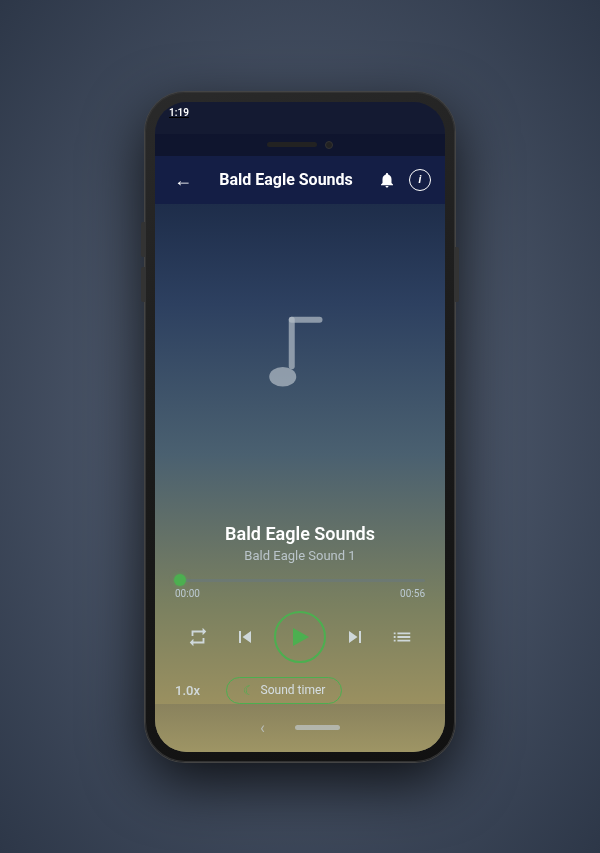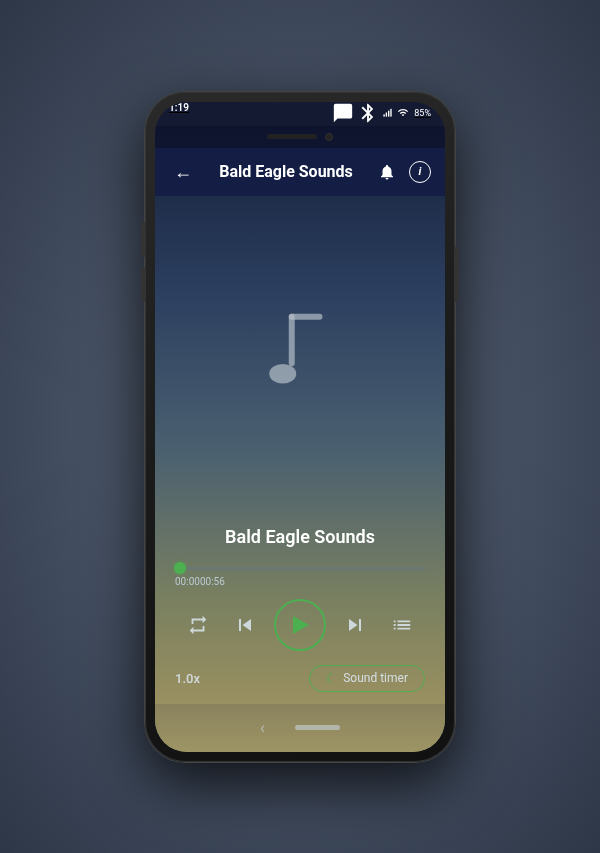--- a/index.html
+++ b/index.html
@@ -64,23 +64,23 @@
       background: linear-gradient(180deg, #1a2035 0%, #2d3a50 30%, #4a5a6a 60%, #8a8a6a 100%);
       display: flex;
       flex-direction: column;
     }
 
     
     .status-bar {
       height: 24px;
       background: rgba(20, 25, 50, 0.9);
       display: flex;
-      align-items: flex-start;
+      align-items: flex-end;
       justify-content: space-between;
-      padding: 0 14px;
+      padding: 16px 14px;
       flex-shrink: 0;
       text-decoration: underline;
     }
     .status-time {
       color: #fff;
       font-size: 10px;
       font-weight: 600;
     }
     .status-icons {
       display: flex;
@@ -235,22 +235,24 @@
       background: #4CAF50;
       border-radius: 50%;
       position: absolute;
       top: 50%;
       left: 2%;
       transform: translate(-50%, -50%);
       box-shadow: 0 0 4px rgba(76,175,80,0.6);
     }
     .progress-times {
       display: flex;
+      justify-content: space-between;
       color: rgba(200, 215, 230, 0.85);
       font-size: 10px;
+      gap: 35px;
     }
 
     
     .controls-row {
       display: flex;
       align-items: center;
       justify-content: space-around;
       width: 100%;
       margin-bottom: 14px;
     }
@@ -282,22 +284,20 @@
       border-width: 9px 0 9px 16px;
       border-color: transparent transparent transparent #4CAF50;
       margin-left: 3px;
     }
 
     
     .bottom-controls {
       width: 100%;
       display: flex;
       align-items: center;
-      justify-content: space-between;
-      margin-bottom: 12px;
       gap: 26px;
     }
     .speed-label {
       color: rgba(220, 230, 240, 0.85);
       font-size: 13px;
       font-weight: 500;
     }
     .sleep-timer-btn {
       border: 1.5px solid #4CAF50;
       border-radius: 20px;
@@ -349,43 +349,20 @@
 
 <div class="phone-outer">
   <div class="btn-left-vol"></div>
   <div class="btn-left-vol2"></div>
   <div class="btn-right"></div>
 
   <div class="phone-screen">
 
     <div class="status-bar">
       <span class="status-time">1:19</span>
-      <div class="status-icons">
-
-        <svg class="icon-svg" viewBox="0 0 24 24" fill="white" width="11" height="11">
-            <path d="M20 2H4c-1.1 0-2 .9-2 2v18l4-4h14c1.1 0 2-.9 2-2V4c0-1.1-.9-2-2-2z"></path>
-          </svg>
-
-        <svg class="icon-svg" viewBox="0 0 24 24" fill="white" width="10" height="11">
-            <path d="M17.71 7.71L12 2h-1v7.59L6.41 5 5 6.41 10.59 12 5 17.59 6.41 19 11 14.41V22h1l5.71-5.71-4.3-4.29 4.3-4.29zM13 5.83l1.88 1.88L13 9.59V5.83zm1.88 10.46L13 18.17v-3.76l1.88 1.88z"></path>
-          </svg>
-
-        <svg viewBox="0 0 24 24" fill="white" width="12" height="11">
-            <rect x="2" y="16" width="3" height="5"></rect>
-            <rect x="7" y="12" width="3" height="9"></rect>
-            <rect x="12" y="8" width="3" height="13"></rect>
-            <rect x="17" y="4" width="3" height="17"></rect>
-          </svg>
-
-        <svg viewBox="0 0 24 24" fill="white" width="12" height="11">
-            <path d="M1 9l2 2c4.97-4.97 13.03-4.97 18 0l2-2C16.93 2.93 7.08 2.93 1 9zm8 8l3 3 3-3c-1.65-1.66-4.34-1.66-6 0zm-4-4l2 2c2.76-2.76 7.24-2.76 10 0l2-2C15.14 9.14 8.87 9.14 5 13z"></path>
-          </svg>
-
-        <span style="font-size:9px;color:#fff;margin-left:2px;">85%</span>
-      </div>
     </div>
 
     <div class="top-notch">
       <div class="notch-speaker"></div>
       <div class="notch-camera"></div>
     </div>
 
     <div class="app-header">
       <div class="header-back">←</div>
       <div class="header-title">Bald Eagle Sounds</div>
@@ -408,20 +385,21 @@
           <svg viewBox="0 0 100 120" width="80" height="90">
             <rect x="35" y="5" width="45" height="8" rx="4" fill="rgba(180,190,200,0.7)"></rect>
             <rect x="35" y="5" width="8" height="70" rx="4" fill="rgba(180,190,200,0.7)"></rect>
             <ellipse cx="27" cy="85" rx="18" ry="13" fill="rgba(180,190,200,0.7)"></ellipse>
           </svg>
         </div>
       </div>
 
       <div class="track-info">
         <div class="track-title">Bald Eagle Sounds</div>
+        <div class="track-subtitle">Bald Eagle Sound 1</div>
       </div>
 
       <div class="progress-area">
         <div class="progress-bar-container">
           <div class="progress-bar-fill" style="width: 2%;"></div>
           <div class="progress-thumb" style="left: 2%;"></div>
         </div>
         <div class="progress-times">
           <span>00:00</span>
           <span>00:56</span>

